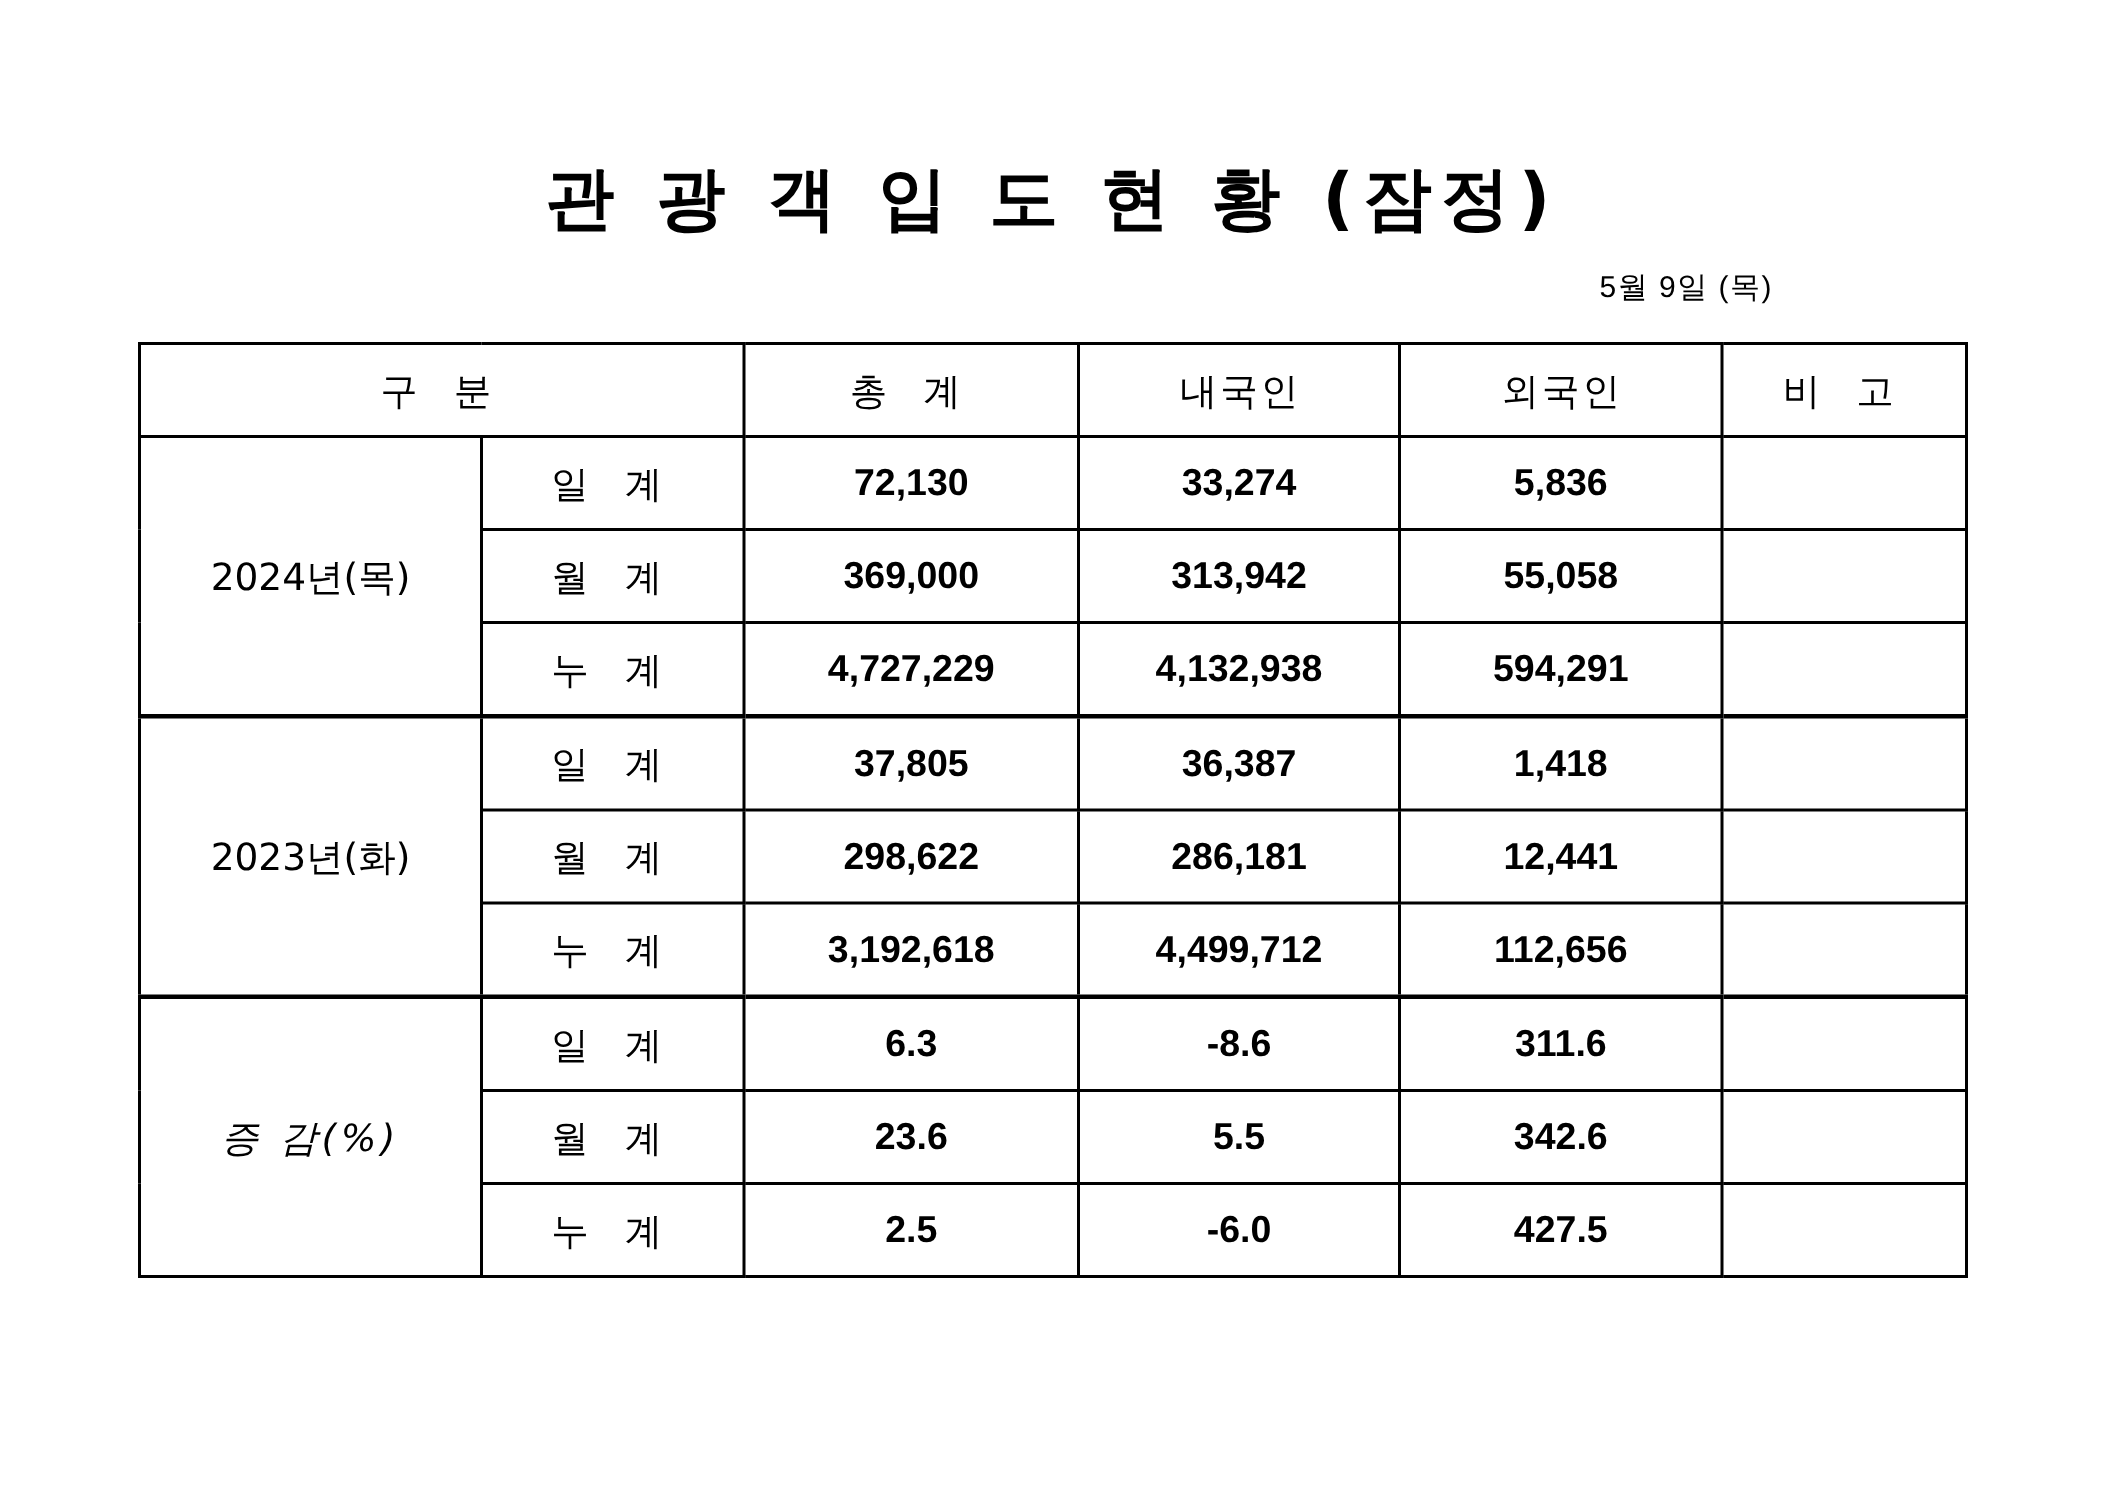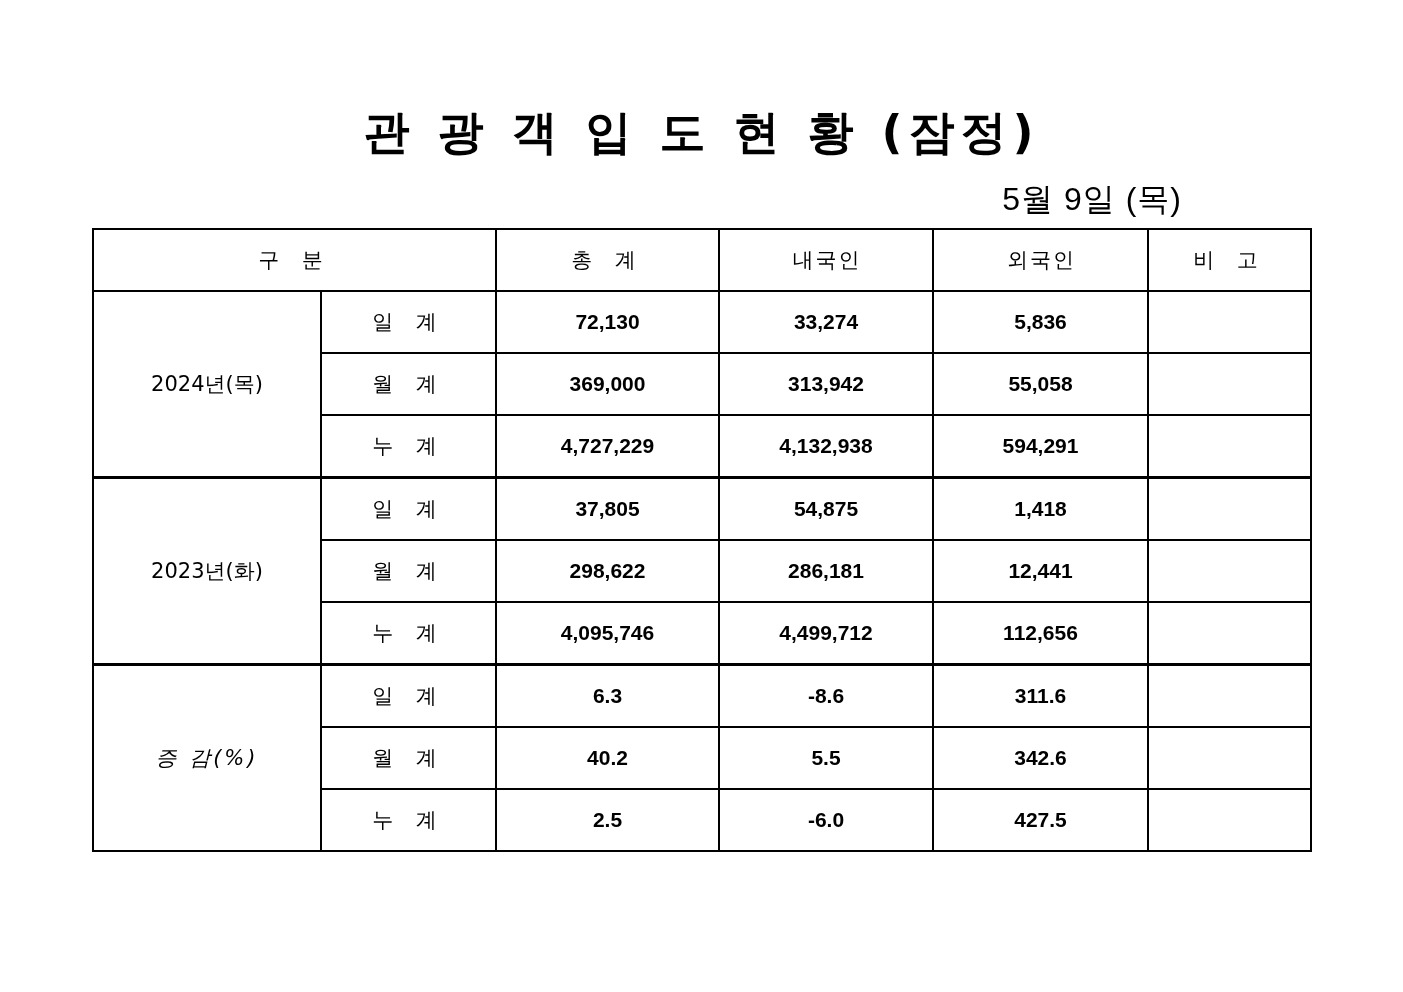--- a/index.html
+++ b/index.html
@@ -30,39 +30,39 @@
     font-size: 46px;
     font-weight: bold;
     letter-spacing: 6px;
     font-family: "DejaVu Sans", "Liberation Sans", sans-serif;
     white-space: nowrap;
   }
   .doc-date {
     position: absolute;
     top: 178px;
     right: 92px;
-    font-size: 32px;
+    font-size: 20px;
     font-family: "Liberation Sans", "DejaVu Sans", sans-serif;
     letter-spacing: 1px;
   }
   table.stat {
     position: absolute;
     top: 228px;
     left: 92px;
     width: 1218px;
     border-collapse: collapse;
     table-layout: fixed;
   }
   table.stat td {
     border: 2px solid #000000;
     text-align: center;
     vertical-align: middle;
     padding: 0;
     height: 60px;
-    font-size: 21px;
+    font-size: 25px;
   }
   
   col.c-cat-a { width: 228px; }
   col.c-cat-b { width: 175px; }
   col.c-total { width: 223px; }
   col.c-dom   { width: 214px; }
   col.c-for   { width: 215px; }
   col.c-note  { width: 163px; }
 
   td.head {
@@ -146,50 +146,50 @@
         <td class="num">4,727,229</td>
         <td class="num">4,132,938</td>
         <td class="num">594,291</td>
         <td class="note"></td>
       </tr>
 
       <tr>
         <td class="rowgroup thick-top" rowspan="3">2023년(화)</td>
         <td class="sublabel thick-top">일 계</td>
         <td class="num thick-top">37,805</td>
-        <td class="num thick-top">54,875</td>
+        <td class="num thick-top">36,387</td>
         <td class="num thick-top">1,418</td>
         <td class="note thick-top"></td>
       </tr>
       <tr>
         <td class="sublabel">월 계</td>
         <td class="num">298,622</td>
         <td class="num">286,181</td>
         <td class="num">12,441</td>
         <td class="note"></td>
       </tr>
       <tr>
         <td class="sublabel">누 계</td>
-        <td class="num">4,095,746</td>
+        <td class="num">3,192,618</td>
         <td class="num">4,499,712</td>
         <td class="num">112,656</td>
         <td class="note"></td>
       </tr>
 
       <tr>
         <td class="rowgroup spaced thick-top" rowspan="3">증 감(%)</td>
         <td class="sublabel thick-top">일 계</td>
         <td class="num thick-top">6.3</td>
         <td class="num thick-top">-8.6</td>
         <td class="num thick-top">311.6</td>
         <td class="note thick-top"></td>
       </tr>
       <tr>
         <td class="sublabel">월 계</td>
-        <td class="num">40.2</td>
+        <td class="num">23.6</td>
         <td class="num">5.5</td>
         <td class="num">342.6</td>
         <td class="note"></td>
       </tr>
       <tr>
         <td class="sublabel">누 계</td>
         <td class="num">2.5</td>
         <td class="num">-6.0</td>
         <td class="num">427.5</td>
         <td class="note"></td>

